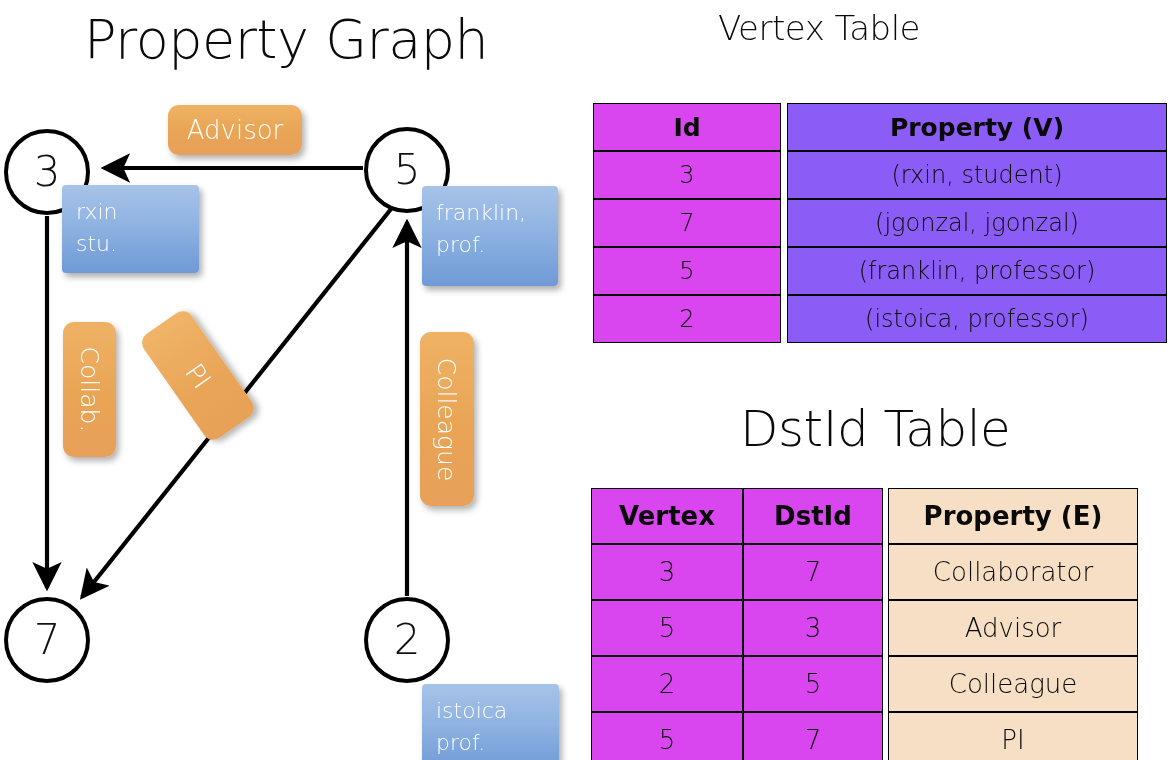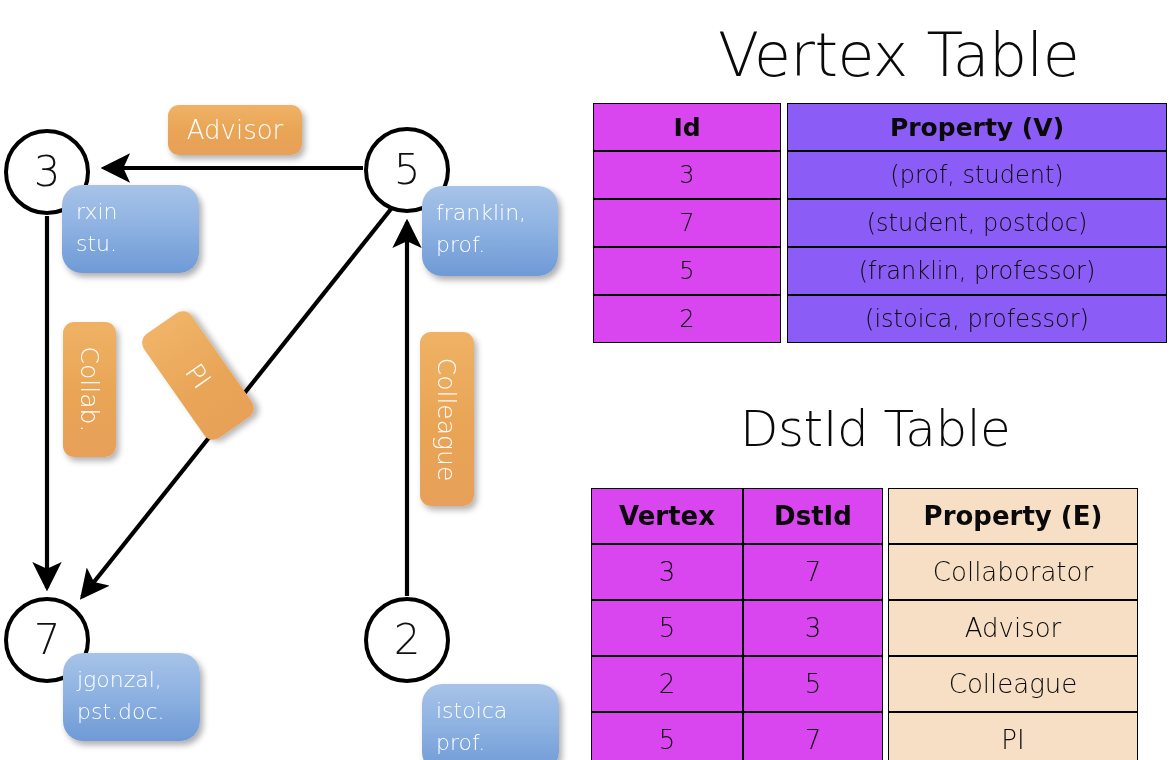--- a/index.html
+++ b/index.html
@@ -19,21 +19,21 @@
   
   .title {
     position: absolute;
     font-family: "DejaVu Sans", sans-serif;
     font-weight: 300;
     color: #0a0a0a;
     white-space: nowrap;
     letter-spacing: -0.5px;
   }
   #graph-title   { left: 84px;  top: 8px;   font-size: 54px; }
-  #vertex-title  { left: 718px; top: 20px;   font-size: 60px; }
+  #vertex-title  { left: 718px; top: 8px;   font-size: 34px; }
   #edge-title    { left: 740px; top: 400px; font-size: 50px; }
 
   
   #graph-panel {
     position: absolute;
     left: 0; top: 0;
     width: 585px; height: 760px;
   }
   #graph-svg {
     position: absolute;
@@ -56,21 +56,21 @@
     font-size: 42px;
     line-height: 1;
     color: #111;
     z-index: 5;
   }
 
   
   .blue-box {
     position: absolute;
     background: linear-gradient(to bottom, #a7c3e8 0%, #8fb3e2 45%, #6f9ad6 100%);
-    border-radius: 20px;
+    border-radius: 4px;
     box-shadow: 3px 4px 6px rgba(0,0,0,0.32);
     color: #ffffff;
     font-family: "DejaVu Sans", sans-serif;
     font-weight: 300;
     font-size: 22px;
     line-height: 1.45;
     padding: 11px 0 11px 14px;
     box-sizing: border-box;
     z-index: 7;
     white-space: pre-line;
@@ -144,20 +144,21 @@
   #edge-table td, #edge-table th { height: 54px; }
   #edge-table th { font-size: 26px; }
   #edge-table td { font-size: 26px; }
   #edge-table .c-prop { font-size: 26px; text-align: center; }
 </style>
 </head>
 <body>
 
 <div id="graph-panel">
 
+  <div class="title" id="graph-title">Property Graph</div>
 
   <svg id="graph-svg" viewBox="0 0 585 760">
     <defs>
       <marker id="arrow" markerWidth="7" markerHeight="7" refX="6.2" refY="3.5" orient="auto" markerUnits="strokeWidth">
         <path d="M0,0 L7,3.5 L0,7 L1.6,3.5 z" fill="#000"></path>
       </marker>
     </defs>
 
     <g>
       <line x1="363" y1="168" x2="104" y2="168" stroke="#000" stroke-width="4.2" marker-end="url(#arrow)"></line>
@@ -184,24 +185,22 @@
   </div>
   <div class="node-circle" style="left:4px; top:597px;">
     <span>7</span>
   </div>
   <div class="node-circle" style="left:364px; top:597px;">
     <span>2</span>
   </div>
 
   <div class="blue-box" style="left:62px;  top:185px; width:137px; height:88px;">rxin
 stu.</div>
-  <div class="blue-box" style="left:422px; top:186px; width:136px; height:90px;">franklin,
+  <div class="blue-box" style="left:422px; top:186px; width:136px; height:100px;">franklin,
 prof.</div>
-  <div class="blue-box" style="left:63px;  top:653px; width:137px; height:88px;">jgonzal,
-pst.doc.</div>
   <div class="blue-box" style="left:422px; top:684px; width:137px; height:88px;">istoica
 prof.</div>
 
   <div class="orange-box" style="left:168px; top:105px; width:134px; height:50px;">
     <span>Advisor</span>
   </div>
 
   <div class="orange-box vert" style="left:63px; top:322px; width:53px; height:135px;">
     <span>Collab.</span>
   </div>
@@ -220,26 +219,26 @@
 <table class="tbl" id="vertex-table">
   <tbody>
       <tr>
     <th class="c-id">Id</th>
     <td class="spacer"></td>
     <th class="c-prop">Property (V)</th>
   </tr>
   <tr>
     <td class="c-id">3</td>
     <td class="spacer"></td>
-    <td class="c-prop">(prof, student)</td>
+    <td class="c-prop">(rxin, student)</td>
   </tr>
   <tr>
     <td class="c-id">7</td>
     <td class="spacer"></td>
-    <td class="c-prop">(student, postdoc)</td>
+    <td class="c-prop">(jgonzal, jgonzal)</td>
   </tr>
   <tr>
     <td class="c-id">5</td>
     <td class="spacer"></td>
     <td class="c-prop">(franklin, professor)</td>
   </tr>
   <tr>
     <td class="c-id">2</td>
     <td class="spacer"></td>
     <td class="c-prop">(istoica, professor)</td>

